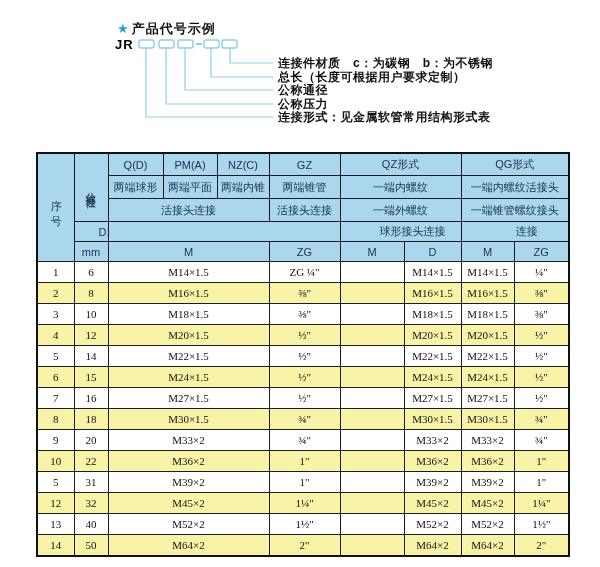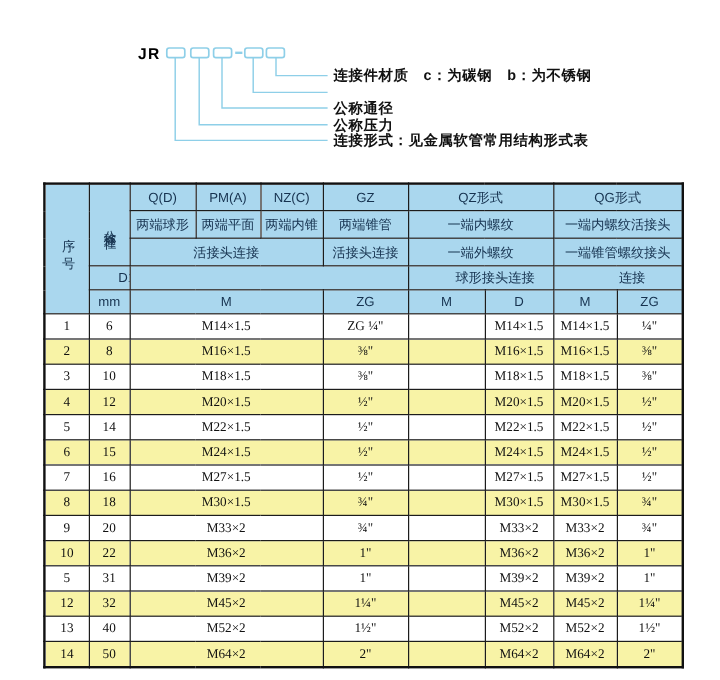--- a/index.html
+++ b/index.html
@@ -55,23 +55,27 @@
     <line class="dash-line" x1="196" y1="44" x2="202" y2="44"></line>
     <rect class="code-box" x="204" y="40" width="15" height="8" rx="2"></rect>
     <rect class="code-box" x="222" y="40" width="15" height="8" rx="2"></rect>
     <polyline class="lead-line" points="230,48 230,63 273,63"></polyline>
     <polyline class="lead-line" points="211,48 211,77 273,77"></polyline>
     <polyline class="lead-line" points="185,48 185,90 273,90"></polyline>
     <polyline class="lead-line" points="166,48 166,104 273,104"></polyline>
     <polyline class="lead-line" points="146,48 146,117 273,117"></polyline>
   </svg>
 
+  <div class="star-caption">
+    <span class="star">★</span><span>产品代号示例</span>
+  </div>
   <div class="code-prefix">JR</div>
 
   <div class="diagram-label" style="top:57px">连接件材质　c：为碳钢　b：为不锈钢</div>
+  <div class="diagram-label" style="top:71px">总长（长度可根据用户要求定制）</div>
   <div class="diagram-label" style="top:84px">公称通径</div>
   <div class="diagram-label" style="top:98px">公称压力</div>
   <div class="diagram-label" style="top:111px">连接形式：见金属软管常用结构形式表</div>
 
 
   <table id="tbl">
     <colgroup>
       <col style="width:37px">
         <col style="width:34px">
         <col style="width:55px">

